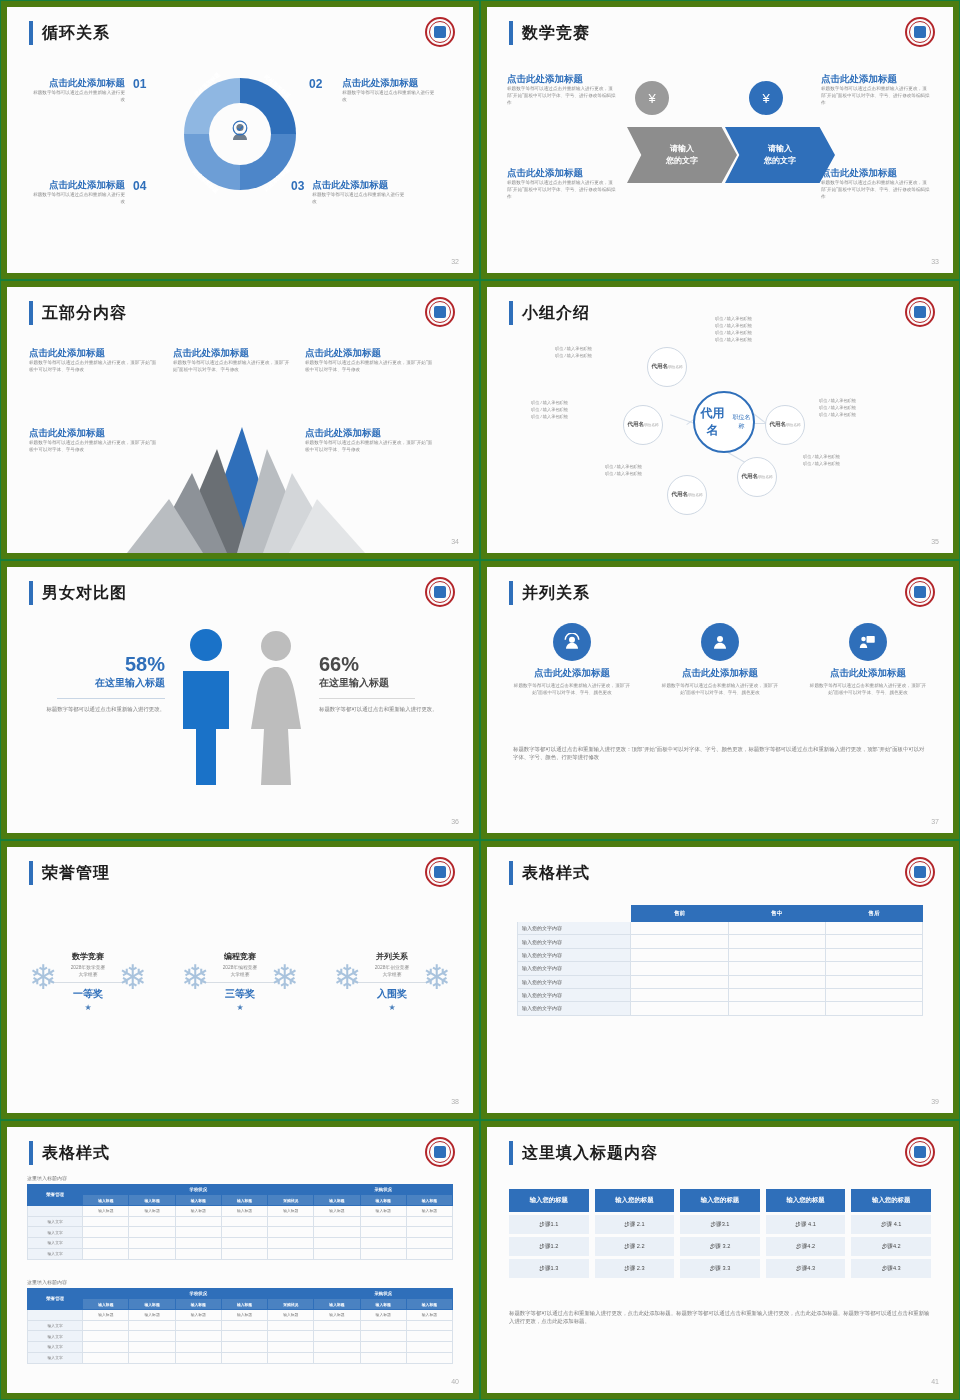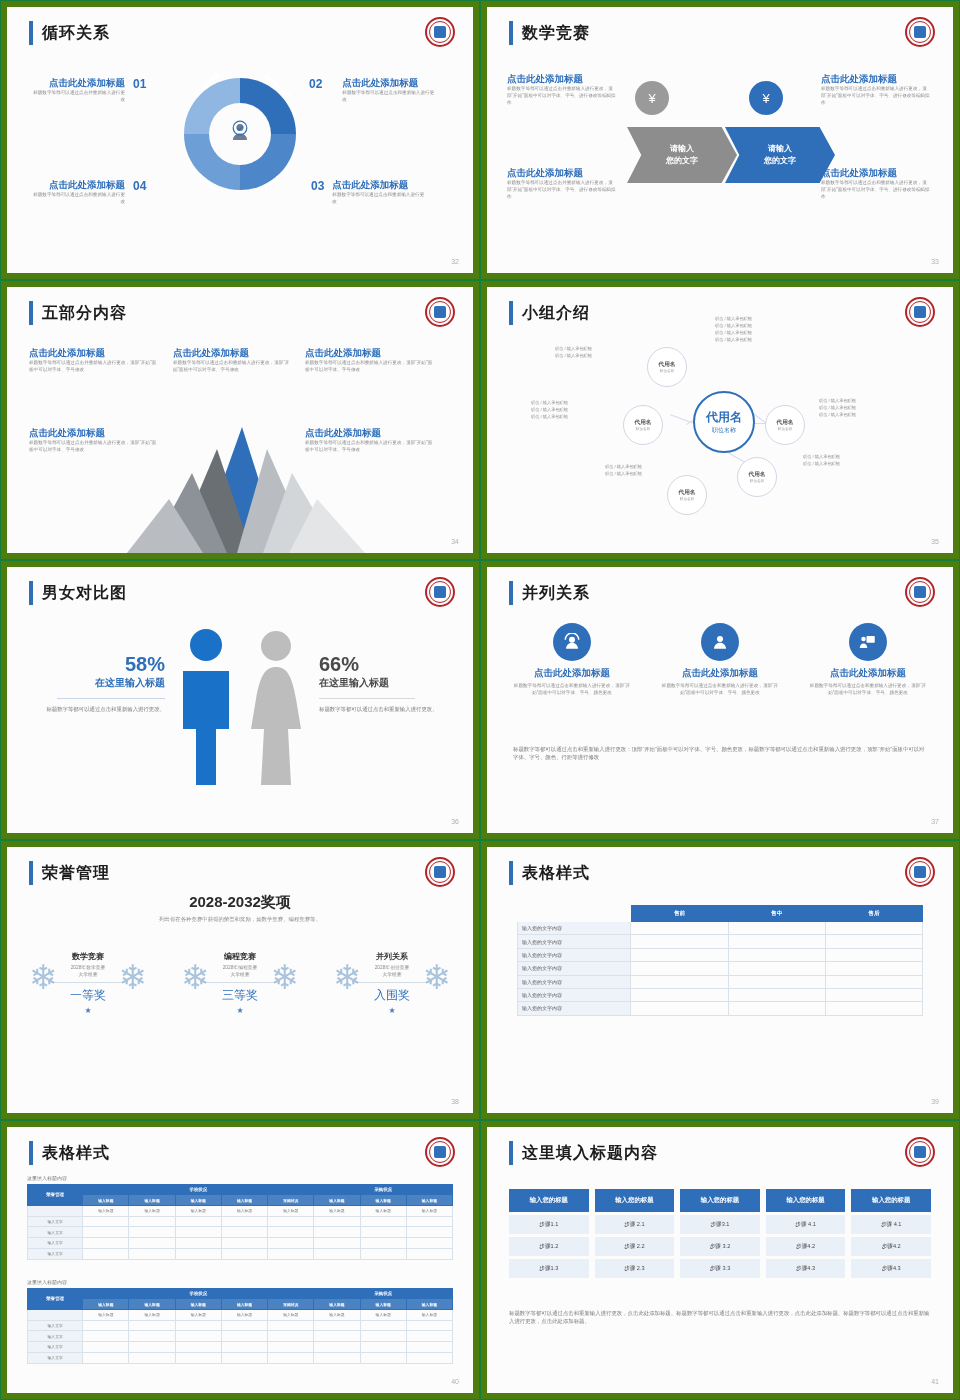--- a/index.html
+++ b/index.html
@@ -63,21 +63,21 @@
     width:110px; height:56px; background:#2f6fba; color:#fff;
     display:flex; align-items:center; justify-content:center;
     font-size:8px; font-weight:bold; text-align:center; line-height:1.5;
     clip-path:polygon(0 0, 86% 0, 100% 50%, 86% 100%, 0 100%, 13% 50%);
   }
   .circ-icon { width:34px;height:34px;border-radius:50%;display:flex;align-items:center;justify-content:center;color:#fff;font-size:13px; }
 
   
   .node {
     position:absolute; border-radius:50%; background:#fff; border:1px solid #cfd8e3;
-    display:flex; flex-direction:column; align-items:center; justify-content:center; text-align:center;
+    display:flex; flex-direction:row; align-items:center; justify-content:center; text-align:center;
   }
   .node .n1 { font-size:5.6px; color:#4a4a4a; font-weight:bold; }
   .node .n2 { font-size:3.6px; color:#a0a0a0; }
   .node.center { border:2px solid #2f6fba; }
   .node.center .n1 { font-size:12px; color:#2f6fba; }
   .node.center .n2 { font-size:6px; color:#2f6fba; }
   .leaf { position:absolute; font-size:4.2px; color:#8a8a8a; line-height:1.7; white-space:nowrap; }
   .lnk { position:absolute; background:#d4dde8; height:1px; }
 
   
@@ -87,21 +87,21 @@
   
   .pcard { width:118px; }
   .pcircle { width:38px;height:38px;border-radius:50%;background:#2f6fba;display:flex;align-items:center;justify-content:center;color:#fff;font-size:15px;margin:0 auto; }
 
   
   .award-title { font-size:15px; font-weight:bold; color:#2b2b2b; text-align:center; }
   .award-sub { font-size:5.4px; color:#8a8a8a; text-align:center; }
   .aw-card { width:122px; text-align:center; position:relative; }
   .aw-name { font-size:8px; font-weight:bold; color:#333;text-align:center; }
   .aw-meta { font-size:4.8px; color:#8a8a8a; line-height:1.5; }
-  .aw-prize { font-size:12px; font-weight:normal; color:#2f6fba; }
+  .aw-prize { font-size:10px; font-weight:bold; color:#2f6fba; }
   .laurel { position:absolute; top:6px; font-size:34px; color:#a9c3dd; }
 
   
   table { border-collapse:collapse; width:100%; }
   .tbl1 th { background:#2f6fba; color:#fff; font-size:5.6px; font-weight:bold; padding:3.5px 2px; border:1px solid #2f6fba; }
   .tbl1 td { font-size:5px; color:#666; padding:3.2px 4px; border:1px solid #d9e1ea; }
   .tbl1 td.first { background:#eef3f9; color:#555; }
 
   .tbl2 th { background:#2f6fba; color:#fff; font-size:4.4px; font-weight:bold; padding:2.2px 1px; border:1px solid #2f6fba; text-align:center; }
   .tbl2 th.sub { background:#4a82c2; font-size:3.8px; }
@@ -161,21 +161,21 @@
       </div>
 
       <div style="position:absolute; left:302px; top:70px; display:flex; align-items:flex-start;">
         <div class="cyc-num" style="margin-right:20px;">02</div>
         <div class="cyc-text">
           <div class="hdr">点击此处添加标题</div>
           <div class="body-xs">标题数字等都可以通过点击和重新输入进行更改</div>
         </div>
       </div>
 
-      <div style="position:absolute; left:304px; top:172px; display:flex; align-items:flex-start;">
+      <div style="position:absolute; left:284px; top:172px; display:flex; align-items:flex-start;">
         <div class="cyc-num" style="margin-right:8px;">03</div>
         <div class="cyc-text">
           <div class="hdr">点击此处添加标题</div>
           <div class="body-xs">标题数字等都可以通过点击和重新输入进行更改</div>
         </div>
       </div>
 
       <div style="position:absolute; left:22px; top:172px; display:flex; align-items:flex-start;">
         <div class="cyc-text" style="text-align:right; margin-right:8px;">
           <div class="hdr">点击此处添加标题</div>
@@ -456,24 +456,20 @@
       <div class="title-wrap">
         <div class="title-bar"></div>
         <div class="slide-title">荣誉管理</div>
       </div>
       <div class="logo">
         <div class="ring"></div>
           <div class="ring2"></div>
           <div class="ctr"></div>
       </div>
 
-      <div style="position:absolute; left:0; right:0; top:46px;">
-        <div class="award-title">2028-2032奖项</div>
-        <div class="award-sub" style="margin-top:4px;">列出你在各种竞赛中获得的荣誉和奖励，如数学竞赛、编程竞赛等。</div>
-      </div>
 
       <div style="position:absolute; left:20px; right:20px; top:104px; display:flex; justify-content:space-between;">
         <div class="aw-card">
           <div class="laurel" style="left:2px;">❄</div>
           <div class="laurel" style="right:2px;">❄</div>
           <div class="aw-name">数学竞赛</div>
           <div class="aw-meta" style="white-space:pre-line; margin-top:2px;">2028年数学竞赛
 大学组赛</div>
           <div style="height:1px; background:#d7dde4; margin:4px 22px;"></div>
           <div class="aw-prize">一等奖</div>

